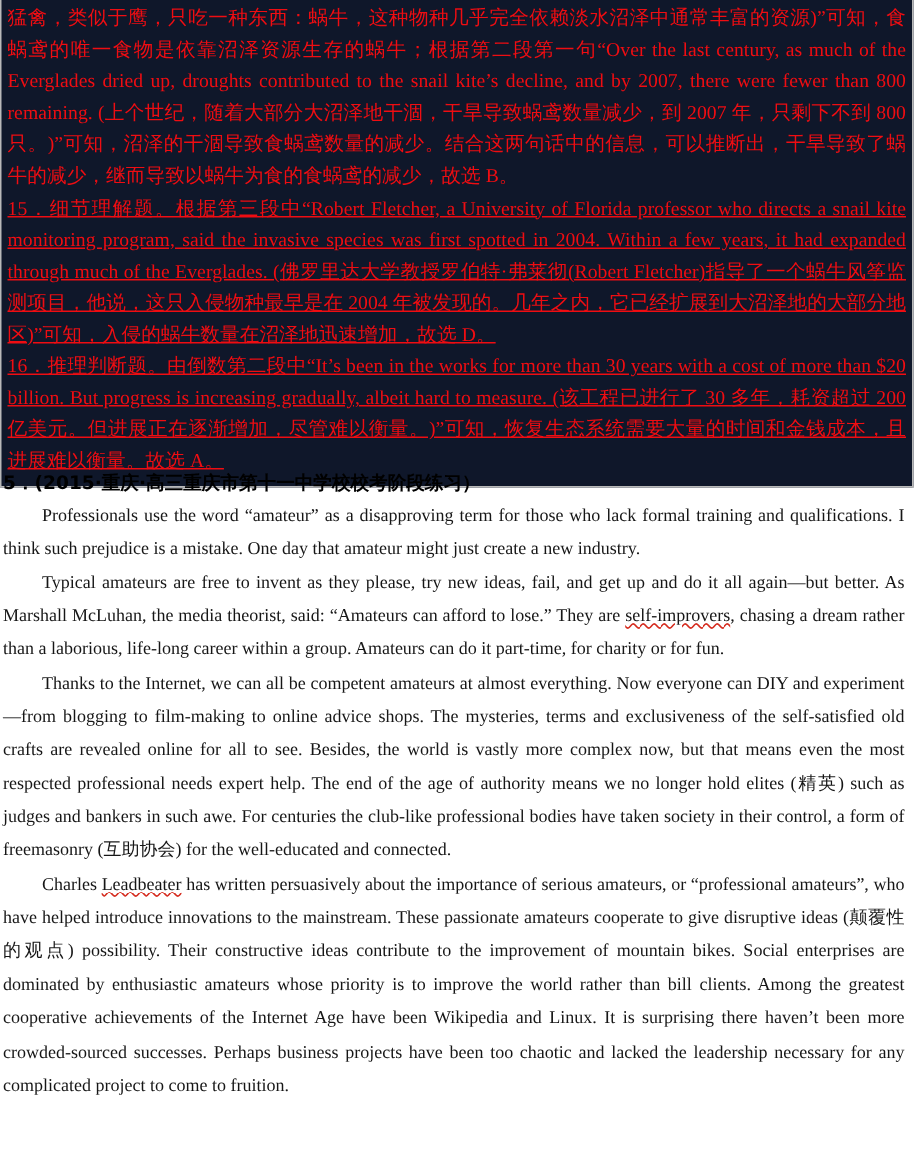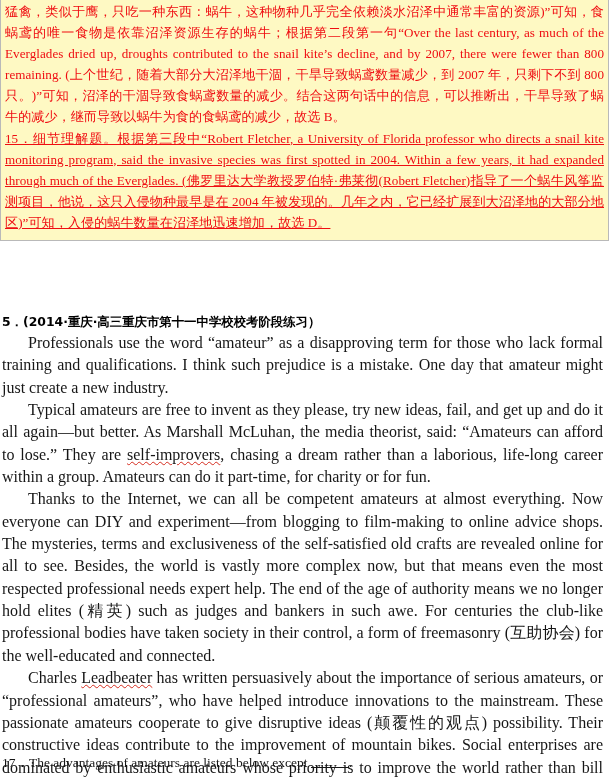--- a/index.html
+++ b/index.html
@@ -23,21 +23,21 @@
   
   .answer-box {
     position: absolute;
     left: 0;
     top: -1px;
     width: 609px;
     box-sizing: border-box;
     border-left: 1px solid #b9b9b9;
     border-right: 1px solid #b9b9b9;
     border-bottom: 1px solid #b9b9b9;
-    background: #fef9c3;
+    background: #0f172a;
     padding: 2px 4px 7px 4px;
   }
   .answer-box p {
     margin: 0;
     color: #ef0d12;
     font-size: 13.1px;
     line-height: 21.1px;
     text-align: justify;
     text-justify: inter-ideograph;
     letter-spacing: 0.05px;
@@ -61,21 +61,21 @@
   
   .passage {
     position: absolute;
     left: 2px;
     top: 332px;
     width: 601px;
   }
   .passage p {
     margin: 0;
     font-family: "Liberation Serif", serif;
-    font-size: 16px;
+    font-size: 12px;
     line-height: 22.35px;
     text-align: justify;
     color: #161616;
   }
   .passage p.indent { text-indent: 26px; }
   .sp {
     
     text-decoration: underline;
     text-decoration-style: wavy;
     text-decoration-color: #d52b1e;
@@ -100,39 +100,37 @@
   }
 </style>
 </head>
 <body>
 
 <div class="page">
 
   <div class="answer-box">
     <p>猛禽，类似于鹰，只吃一种东西：蜗牛，这种物种几乎完全依赖淡水沼泽中通常丰富的资源)”可知，食蜗鸢的唯一食物是依靠沼泽资源生存的蜗牛；根据第二段第一句“Over the last century, as much of the Everglades dried up, droughts contributed to the snail kite’s decline, and by 2007, there were fewer than 800 remaining. (上个世纪，随着大部分大沼泽地干涸，干旱导致蜗鸢数量减少，到 2007 年，只剩下不到 800 只。)”可知，沼泽的干涸导致食蜗鸢数量的减少。结合这两句话中的信息，可以推断出，干旱导致了蜗牛的减少，继而导致以蜗牛为食的食蜗鸢的减少，故选 B。</p>
     <p>15．细节理解题。根据第三段中“Robert Fletcher, a University of Florida professor who directs a snail kite monitoring program, said the invasive species was first spotted in 2004. Within a few years, it had expanded through much of the Everglades. (佛罗里达大学教授罗伯特·弗莱彻(Robert Fletcher)指导了一个蜗牛风筝监测项目，他说，这只入侵物种最早是在 2004 年被发现的。几年之内，它已经扩展到大沼泽地的大部分地区)”可知，入侵的蜗牛数量在沼泽地迅速增加，故选 D。</p>
+    <p>16．推理判断题。由倒数第二段中“It’s been in the works for more than 30 years with a cost of more than $20 billion. But progress is increasing gradually, albeit hard to measure. (该工程已进行了 30 多年，耗资超过 200 亿美元。但进展正在逐渐增加，尽管难以衡量。)”可知，恢复生态系统需要大量的时间和金钱成本，且进展难以衡量。故选 A。</p>
   </div>
 
   <div class="sec-head">
-    <span>5．</span><span>(2014·</span><span class="src">重庆·高三重庆市第十一中学校校考阶段练习</span><span>）</span>
+    <span>5．</span><span>(2015·</span><span class="src">重庆·高三重庆市第十一中学校校考阶段练习</span><span>）</span>
   </div>
 
   <div class="passage">
     <p class="indent">
       <span>Professionals use the word “amateur” as a disapproving term for those who lack formal training and qualifications. I think such prejudice is a mistake. One day that amateur might just create a new industry.</span>
     </p>
     <p class="indent">
       <span>Typical amateurs are free to invent as they please, try new ideas, fail, and get up and do it all again—but better. As Marshall McLuhan, the media theorist, said: “Amateurs can afford to lose.” They are </span><span class="sp">self-improvers</span><span>, chasing a dream rather than a laborious, life-long career within a group. Amateurs can do it part-time, for charity or for fun.</span>
     </p>
     <p class="indent">
       <span>Thanks to the Internet, we can all be competent amateurs at almost everything. Now everyone can DIY and experiment—from blogging to film-making to online advice shops. The mysteries, terms and exclusiveness of the self-satisfied old crafts are revealed online for all to see. Besides, the world is vastly more complex now, but that means even the most respected professional needs expert help. The end of the age of authority means we no longer hold elites (精英) such as judges and bankers in such awe. For centuries the club-like professional bodies have taken society in their control, a form of freemasonry (互助协会) for the well-educated and connected.</span>
     </p>
     <p class="indent">
       <span>Charles </span><span class="sp">Leadbeater</span><span> has written persuasively about the importance of serious amateurs, or “professional amateurs”, who have helped introduce innovations to the mainstream. These passionate amateurs cooperate to give disruptive ideas (颠覆性的观点) possibility. Their constructive ideas contribute to the improvement of mountain bikes. Social enterprises are dominated by enthusiastic amateurs whose priority is to improve the world rather than bill clients. Among the greatest cooperative achievements of the Internet Age have been Wikipedia and Linux. It is surprising there haven’t been more crowded-sourced successes. Perhaps business projects have been too chaotic and lacked the leadership necessary for any complicated project to come to fruition.</span>
     </p>
 
   </div>
 
-  <div class="q-line">
-    <span>17．</span><span>The advantages of amateurs are listed below except </span><span class="blank"></span><span>.</span>
-  </div>
 
 </div>
 
 </body></html>

